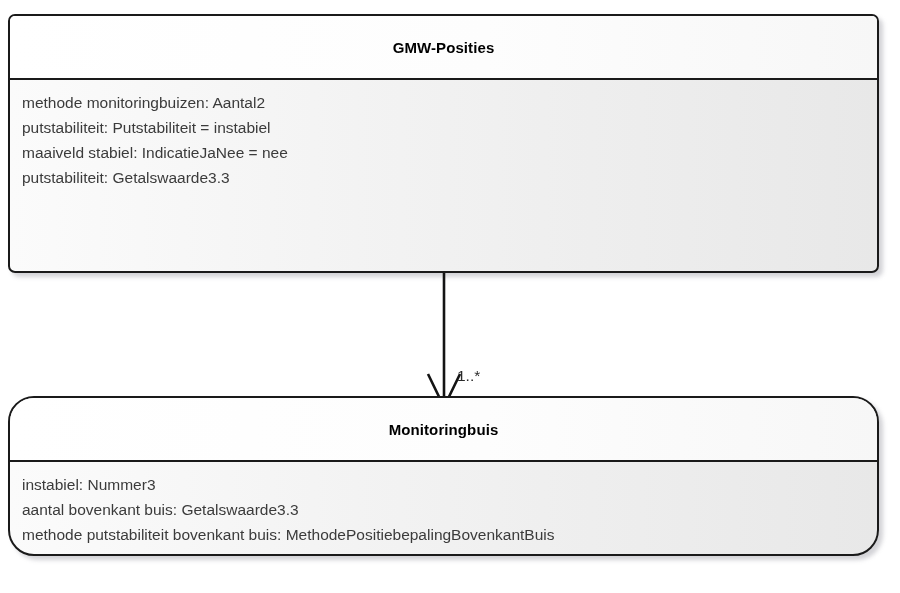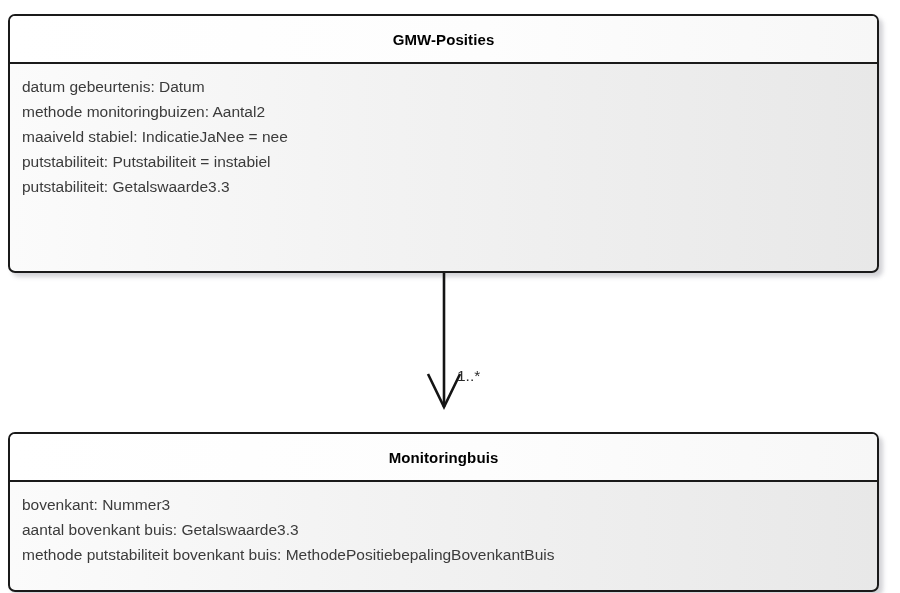--- a/index.html
+++ b/index.html
@@ -27,21 +27,21 @@
     box-sizing: border-box;
     border: 2px solid #1a1a1a;
     border-radius: 7px;
     background: linear-gradient(to right, #fbfbfb 0%, #f2f2f2 45%, #e8e8e8 100%);
     box-shadow: 4px 4px 4px rgba(140, 140, 150, 0.38);
     overflow: hidden;
   }
 
   .uml-header {
     box-sizing: border-box;
-    height: 48px;
+    height: 64px;
     display: flex;
     align-items: center;
     justify-content: center;
     border-bottom: 2px solid #1a1a1a;
     background: linear-gradient(to right, #ffffff 0%, #fdfdfd 55%, #f7f7f7 100%);
   }
 
   .uml-title {
     font-size: 15px;
     font-weight: bold;
@@ -65,23 +65,24 @@
   
   #class-gmw-posities {
     left: 8px;
     top: 14px;
     width: 871px;
     height: 259px;
   }
 
   #class-monitoringbuis {
     left: 8px;
-    top: 432px;
+    top: 396px;
     width: 871px;
     height: 160px;
+    border-radius: 26px;
   }
 
   
   #association {
     position: absolute;
     left: 0;
     top: 0;
     width: 900px;
     height: 593px;
     pointer-events: none;
@@ -100,39 +101,38 @@
 </head>
 <body>
 
 <div id="diagram">
 
   <div class="uml-class" id="class-gmw-posities">
     <div class="uml-header">
       <span class="uml-title">GMW-Posities</span>
     </div>
     <div class="uml-attrs">
-      <div class="uml-attr">datum gebeurtenis: Datum</div>
       <div class="uml-attr">methode monitoringbuizen: Aantal2</div>
+      <div class="uml-attr">putstabiliteit: Putstabiliteit = instabiel</div>
       <div class="uml-attr">maaiveld stabiel: IndicatieJaNee = nee</div>
-      <div class="uml-attr">putstabiliteit: Putstabiliteit = instabiel</div>
       <div class="uml-attr">putstabiliteit: Getalswaarde3.3</div>
     </div>
   </div>
 
   <svg id="association" viewBox="0 0 900 593" width="900" height="593">
     <line x1="444" y1="273" x2="444" y2="407" stroke="#141414" stroke-width="2.6"></line>
     <path d="M 428 374 L 444 407 L 460 374" fill="none" stroke="#141414" stroke-width="2.6" stroke-linejoin="miter" stroke-linecap="butt"></path>
   </svg>
 
   <div id="multiplicity-label">1..*</div>
 
   <div class="uml-class" id="class-monitoringbuis">
     <div class="uml-header">
       <span class="uml-title">Monitoringbuis</span>
     </div>
     <div class="uml-attrs">
-      <div class="uml-attr">bovenkant: Nummer3</div>
+      <div class="uml-attr">instabiel: Nummer3</div>
       <div class="uml-attr">aantal bovenkant buis: Getalswaarde3.3</div>
       <div class="uml-attr">methode putstabiliteit bovenkant buis: MethodePositiebepalingBovenkantBuis</div>
     </div>
   </div>
 
 </div>
 
 </body></html>

